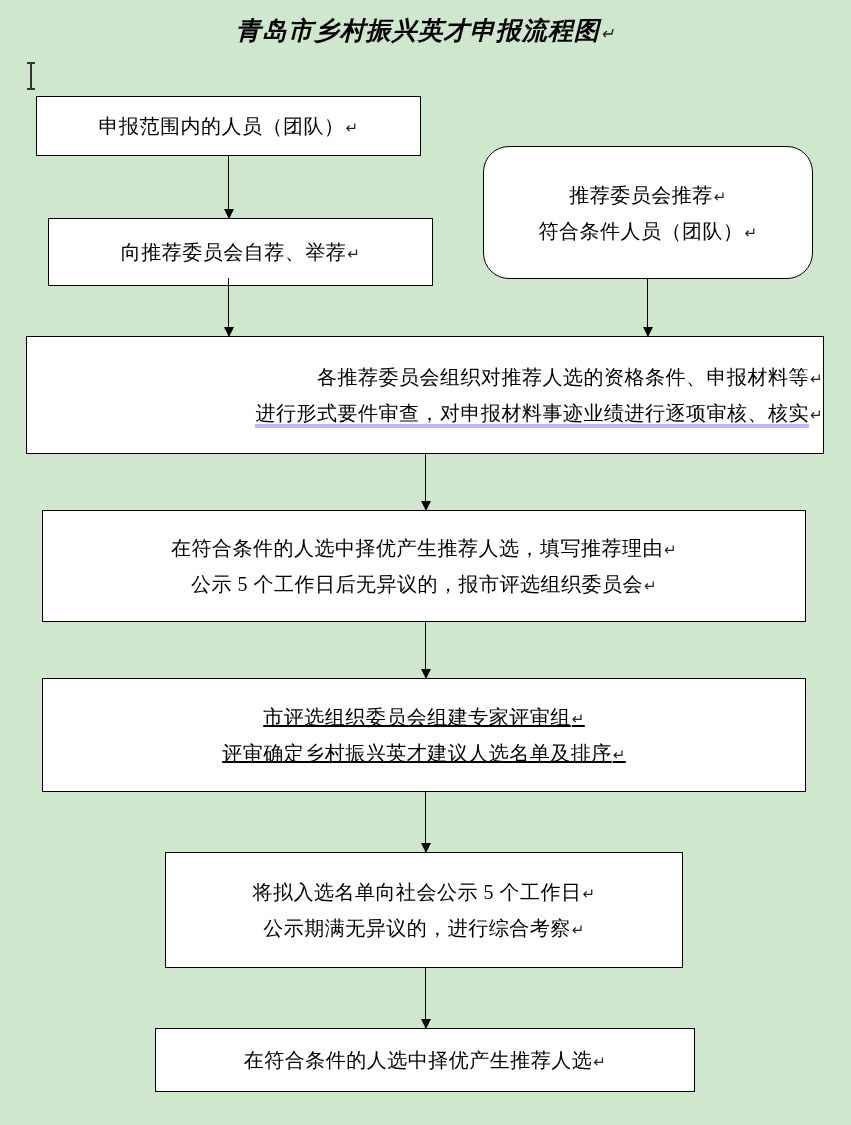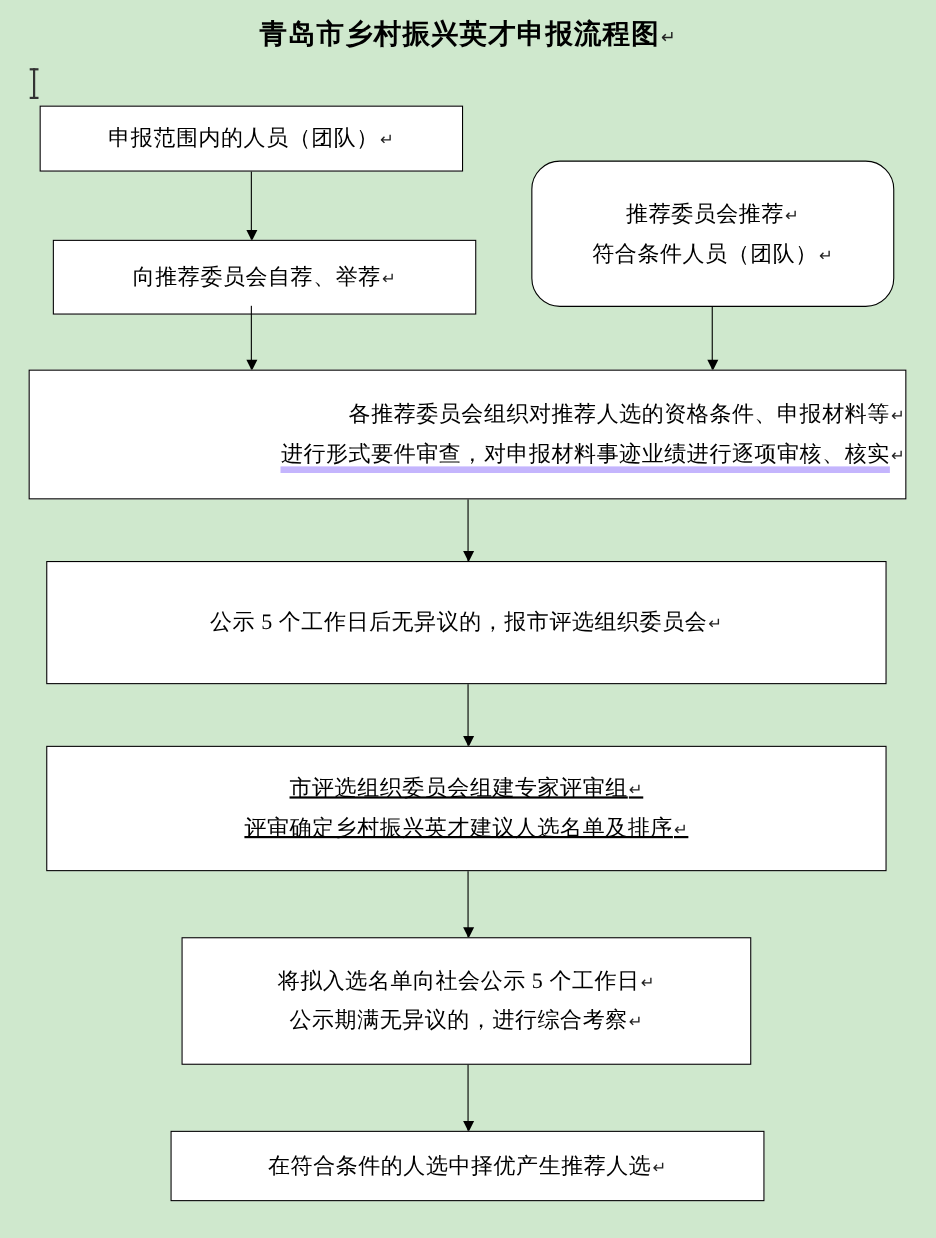--- a/index.html
+++ b/index.html
@@ -22,20 +22,21 @@
   #title {
     position: absolute;
     left: 0;
     top: 14px;
     width: 851px;
     text-align: center;
     font-size: 25px;
     font-weight: bold;
     letter-spacing: 1px;
     color: #000;
+    font-style: italic;
   }
   .cursor {
     position: absolute;
     left: 30px;
     top: 62px;
     width: 2px;
     height: 28px;
     background: #333;
   }
   .cursor::before,
@@ -91,21 +92,21 @@
     position: absolute;
     left: -5px;
     bottom: -1px;
     width: 0;
     height: 0;
     border-left: 5px solid transparent;
     border-right: 5px solid transparent;
     border-top: 10px solid #000;
   }
   .underline-wavy {
-    border-bottom: 6px solid #c4b5fd;
+    border-bottom: 4px solid #c4b5fd;
     padding-bottom: 0;
   }
 </style>
 </head>
 <body>
 
 <div class="canvas">
 
   <div id="title">
     <span>青岛市乡村振兴英才申报流程图</span><span class="ret">↵</span>
@@ -146,20 +147,23 @@
     </div>
     <div class="line">
       <span class="underline-wavy">进行形式要件审查，对申报材料事迹业绩进行逐项审核、核实</span><span class="ret">↵</span>
     </div>
   </div>
 
   <div class="arrow" style="left:425px; top:454px; height:56px;"></div>
 
   <div class="box two-line" style="left:42px; top:510px; width:764px; height:112px;">
     <div class="line">
+      <span>在符合条件的人选中择优产生推荐人选，填写推荐理由</span><span class="ret">↵</span>
+    </div>
+    <div class="line">
       <span>公示 5 个工作日后无异议的，报市评选组织委员会</span><span class="ret">↵</span>
     </div>
   </div>
 
   <div class="arrow" style="left:425px; top:622px; height:56px;"></div>
 
   <div class="box two-line" style="left:42px; top:678px; width:764px; height:114px;text-decoration:underline;">
     <div class="line">
       <span>市评选组织委员会组建专家评审组</span><span class="ret">↵</span>
     </div>

